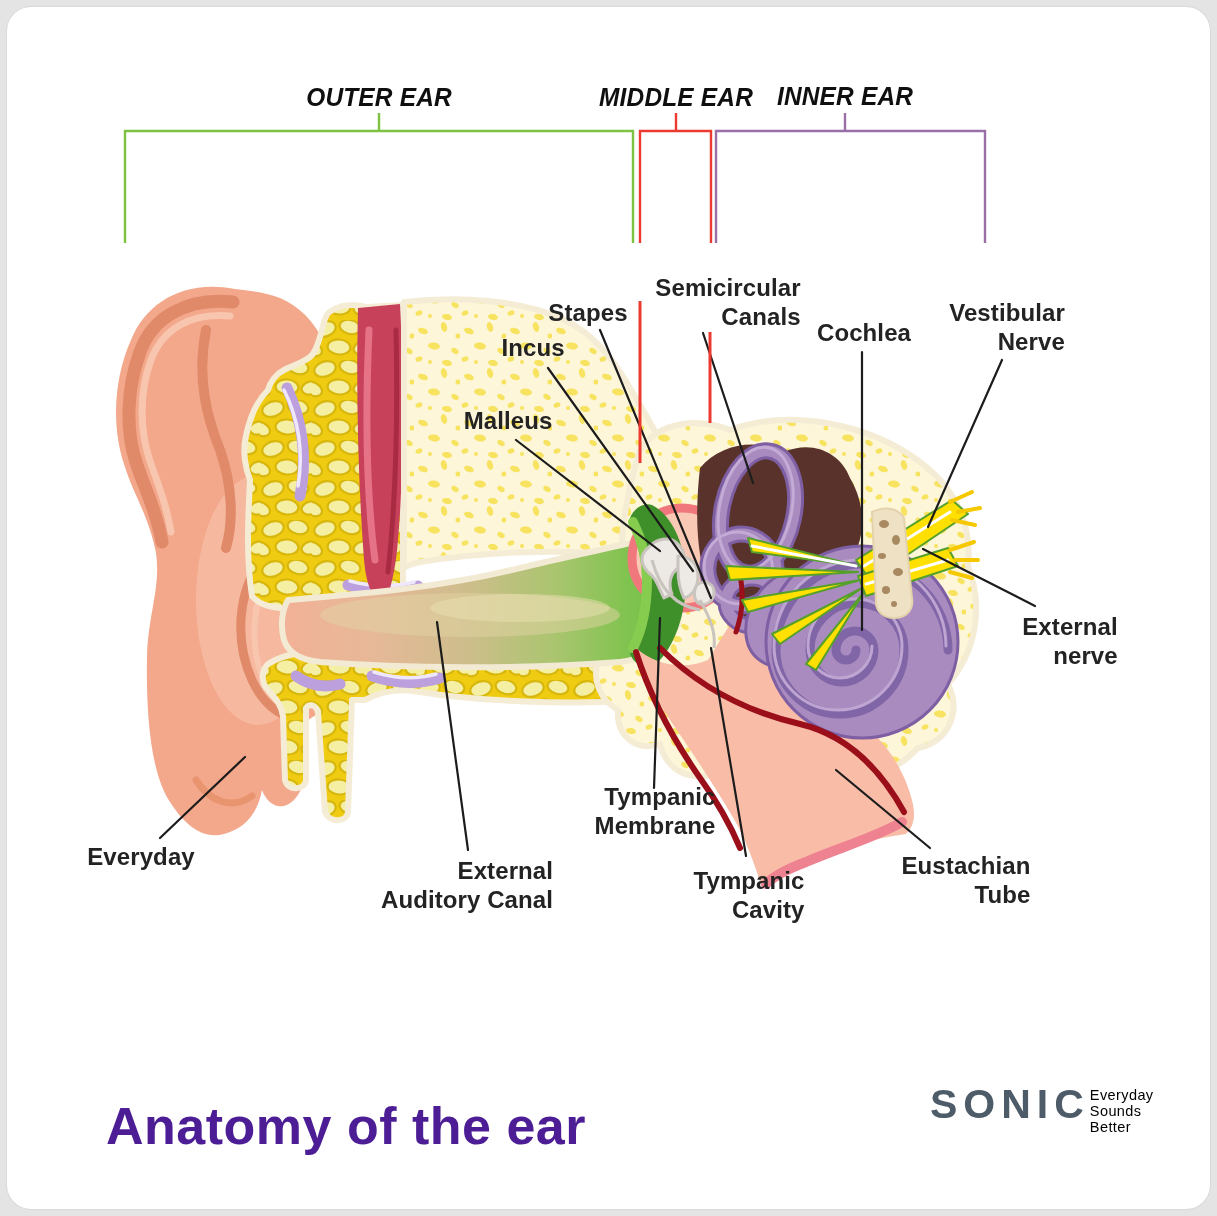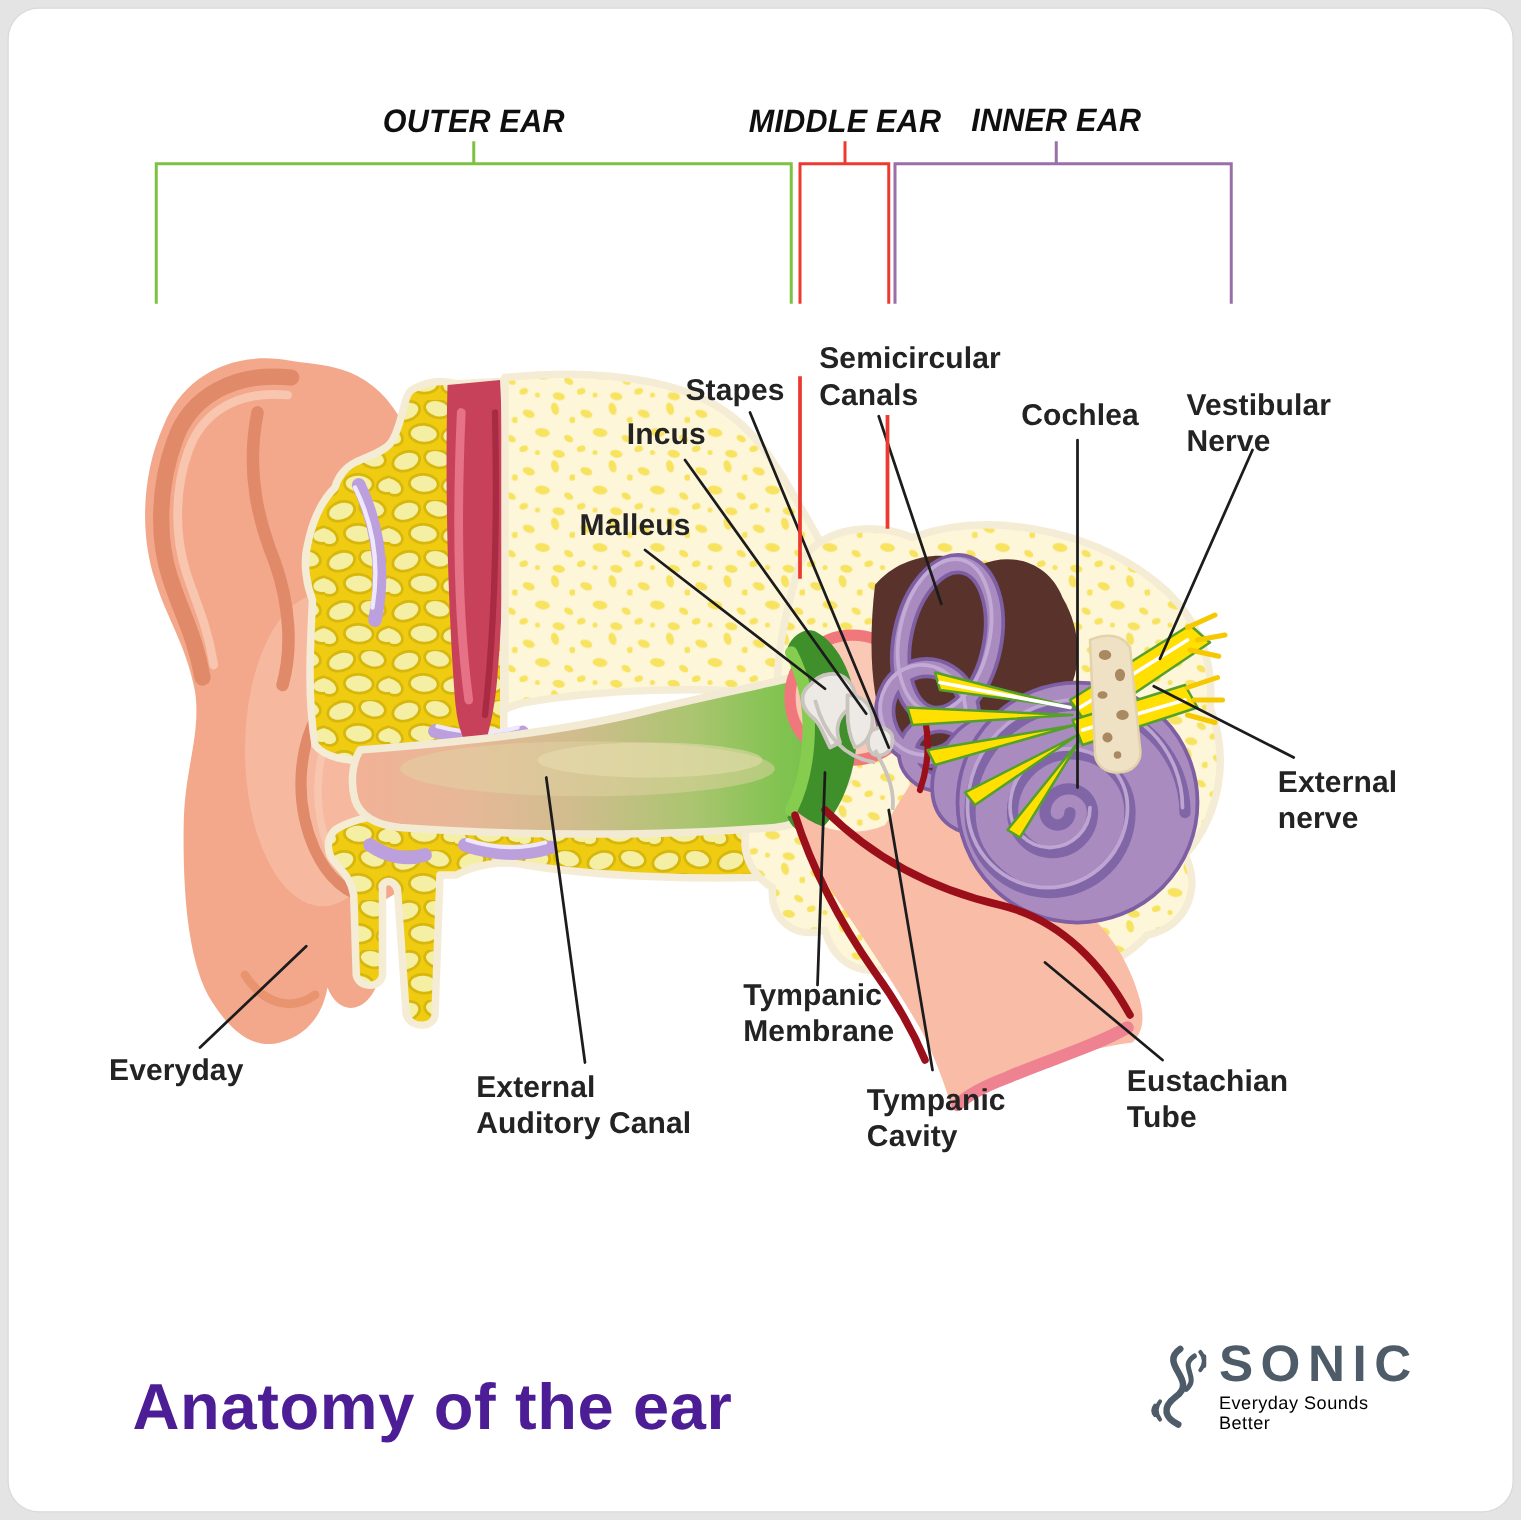--- a/index.html
+++ b/index.html
@@ -14,37 +14,37 @@
     position:absolute;left:7px;top:7px;right:7px;bottom:7px;
     background:#ffffff;border-radius:24px;
     box-shadow:0 0 0 1px #d9d9d9;
   }
   .stage{position:absolute;left:0;top:0;width:1137px;height:1216px;}
   svg.art{position:absolute;left:0;top:0;}
   .lbl{
     position:absolute;
     transform:translate(-50%,-50%);
     font-size:24px;line-height:1.22;font-weight:600;color:#232323;
-    text-align:left;white-space:pre-line;letter-spacing:0.1px;
+    text-align:right;white-space:pre-line;letter-spacing:0.1px;
   }
   .sec{
     position:absolute;
     transform:translate(-50%,-50%) scaleX(.94);
     font-size:26px;font-weight:800;font-style:italic;color:#0f0f0f;
     letter-spacing:0.2px;white-space:nowrap;
   }
   .title{
     position:absolute;left:106px;top:1096px;
     font-size:52px;font-weight:800;letter-spacing:0.5px;color:#4c1d95;
   }
   .logo{
     position:absolute;left:920px;top:1066px;width:215px;height:86px;
     display:flex;align-items:center;gap:10px;color:#4d5c68;
   }
-  .logo-text{display:flex;flex-direction:column;}
+  .logo-text{display:flex;flex-direction:row;}
   .logo-name{font-size:41px;font-weight:800;letter-spacing:6px;line-height:1;}
   .logo-tag{font-size:14.5px;font-weight:400;color:#000000;letter-spacing:0.4px;margin-top:3px;}
 </style>
 </head>
 <body>
 
 <div class="card"></div>
 
 <div class="stage">
 
@@ -288,21 +288,21 @@
 <div class="sec" style="left:379px;top:97px">OUTER EAR</div>
 <div class="sec" style="left:676px;top:97px">MIDDLE EAR</div>
 <div class="sec" style="left:845px;top:96px">INNER EAR</div>
 
 <div class="lbl" style="left:728px;top:302px">Semicircular
 Canals</div>
 <div class="lbl" style="left:588px;top:313px">Stapes</div>
 <div class="lbl" style="left:533px;top:348px">Incus</div>
 <div class="lbl" style="left:508px;top:421px">Malleus</div>
 <div class="lbl" style="left:864px;top:333px">Cochlea</div>
-<div class="lbl" style="left:1007px;top:339px">Vestibular
+<div class="lbl" style="left:1007px;top:327px">Vestibular
 Nerve</div>
 <div class="lbl" style="left:1070px;top:641px">External
 nerve</div>
 <div class="lbl" style="left:141px;top:857px">Everyday</div>
 <div class="lbl" style="left:467px;top:885px">External
 Auditory Canal</div>
 <div class="lbl" style="left:655px;top:811px">Tympanic
 Membrane</div>
 <div class="lbl" style="left:749px;top:895px">Tympanic
 Cavity</div>

